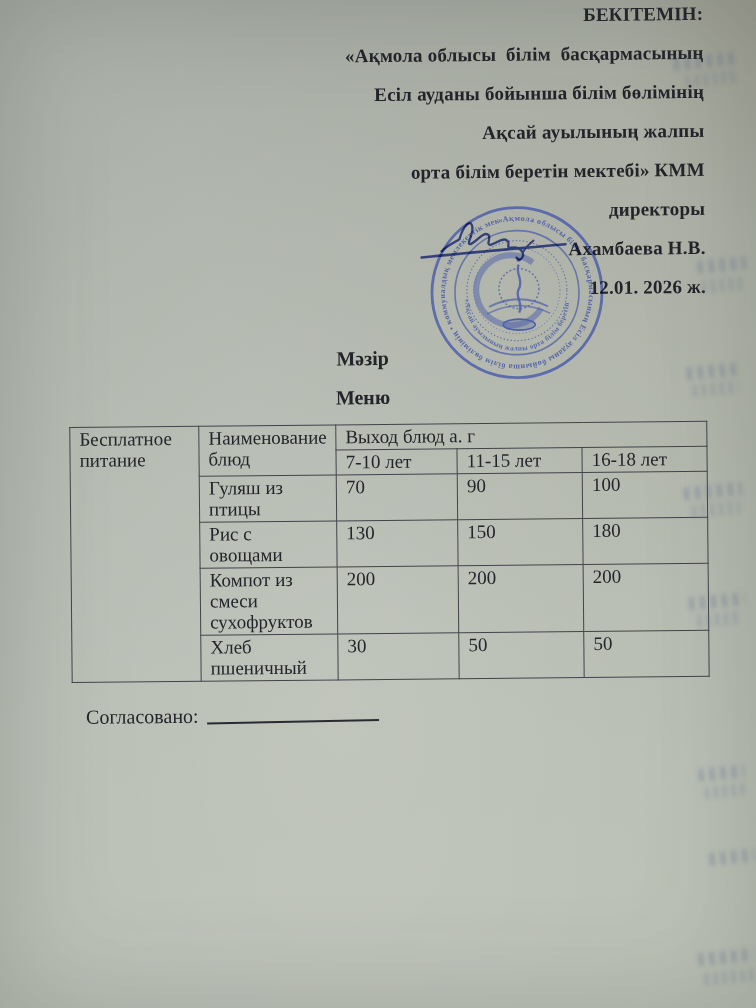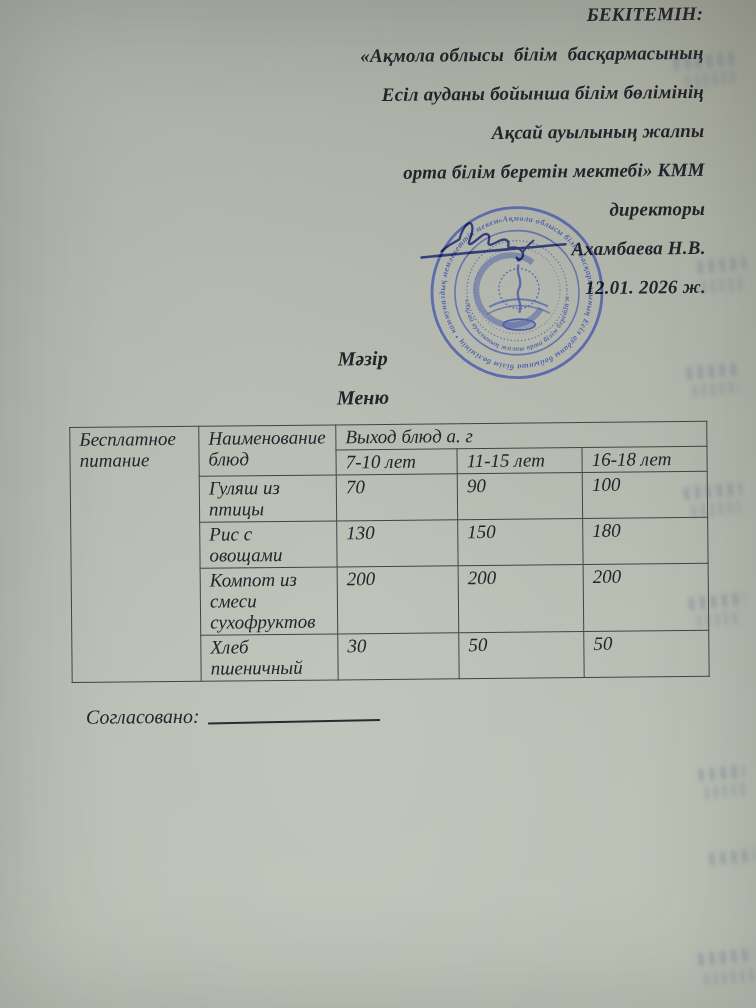--- a/index.html
+++ b/index.html
@@ -7,21 +7,20 @@
     width:756px;height:1008px;overflow:hidden;position:relative;
     font-family:"Liberation Serif","DejaVu Serif",serif;
     background:#9ea39b;
   }
   .paper{
     position:absolute;inset:0;
     background:
       radial-gradient(ellipse at 100% 0%, rgba(125,118,92,0.14), rgba(0,0,0,0) 55%),
       radial-gradient(ellipse at 45% 70%, rgba(255,255,255,0.10), rgba(0,0,0,0) 70%),
       linear-gradient(168deg,#a9aea6 0%,#b2b7ae 28%,#b9beb4 62%,#bcc1b6 100%);
-    font-style: italic;
   }
   .paper::after{
     content:"";position:absolute;inset:0;pointer-events:none;
     box-shadow:inset 0 0 110px rgba(55,60,54,0.22);
   }
   .content{position:absolute;inset:0;transform:rotate(-0.55deg);transform-origin:50% 50%;}
 
   
   .approval{
     position:absolute;top:6px;right:48px;width:660px;text-align:right;

